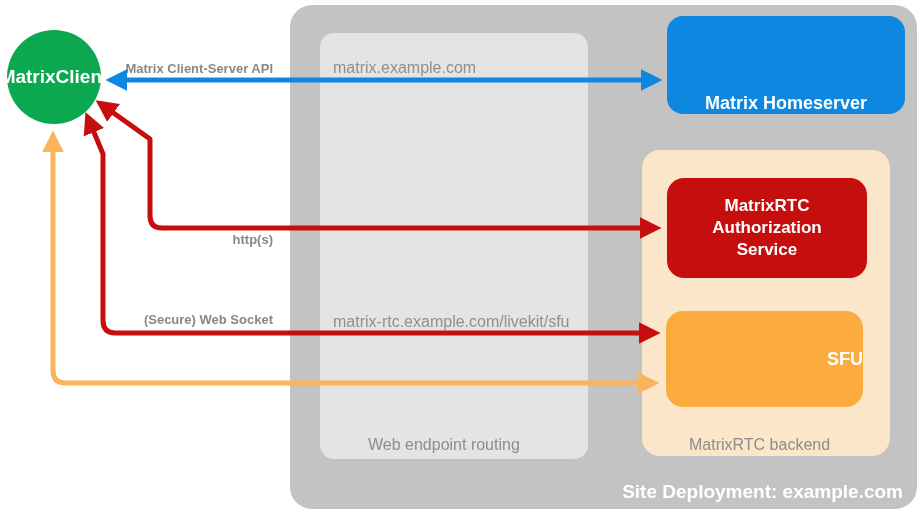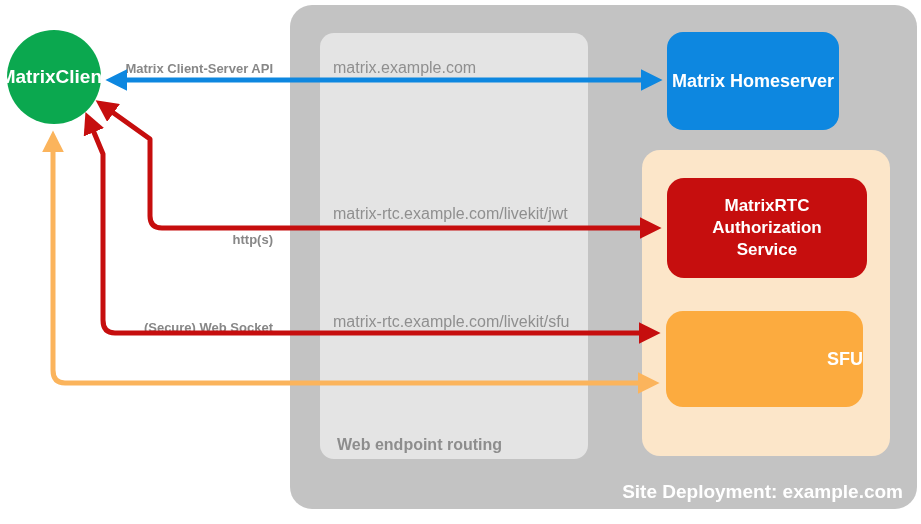--- a/index.html
+++ b/index.html
@@ -13,23 +13,23 @@
   }
   .routing-panel {
     left:320px; top:33px; width:268px; height:426px;
     background:var(--panel_gray,#e4e4e4); border-radius:14px;
   }
   .backend-panel {
     left:642px; top:150px; width:248px; height:306px;
     background:var(--backend_peach,#fce6c9); border-radius:18px;
   }
   .homeserver-box {
-    left:667px; top:32px; width:172px; height:98px;
+    left:667px; top:16px; width:238px; height:98px;
     background:var(--blue,#0d87e0); border-radius:16px;
-    display:flex; align-items:center; justify-content:center;
+    display:flex; align-items:flex-end; justify-content:center;
   }
   .auth-box {
     left:667px; top:178px; width:200px; height:100px;
     background:var(--red,#c60e0e); border-radius:17px;
     display:flex; align-items:center; justify-content:center;
   }
   .sfu-box {
     left:666px; top:311px; width:197px; height:96px;
     background:var(--orange,#fcab3f); border-radius:17px;
     display:flex; align-items:center; justify-content:flex-end;
@@ -37,39 +37,39 @@
   .client-circle {
     left:7px; top:30px; width:94px; height:94px; border-radius:50%;
     background:var(--green,#0ba84f);
     display:flex; flex-direction:row; align-items:center; justify-content:center;
   }
   .client-circle span { color:#fff; font-weight:bold; font-size:19px; line-height:22px; }
 
   .box-title { color:#fff; font-weight:bold; font-size:18px; text-align:center; }
   .auth-title { color:#fff; font-weight:bold; font-size:17px; line-height:22px; text-align:center; width:150px; }
 
-  .panel-label { font-weight:bold; font-size:16px; color:var(--label_gray,#8d8d8d); }
+  .panel-label { font-weight:normal; font-size:16px; color:var(--label_gray,#8d8d8d);margin-left:31px; }
   .routing-label { left:337px; top:436px; }
   .backend-label { left:658px; top:436px; }
 
   .deployment-label {
     right:18px; top:481px; font-weight:bold; font-size:19px; color:#fff; text-align:right;
   }
 
   .endpoint-url {
     left:333px; font-family:Liberation Sans, sans-serif;
     font-size:16px; color:var(--url_gray,#8f8f8f); white-space:nowrap;
   }
   .url-0 { top:59px; } .url-1 { top:205px; } .url-2 { top:313px; }
 
   .arrow-label {
     right:648px; text-align:right; white-space:nowrap;
     font-size:13px; font-weight:bold; color:#878787;
   }
-  .al-0 { top:61px; } .al-1 { top:208px;margin-top:24px; } .al-2 { top:312px;margin-top:8px; } .al-3 { top:364px; }
+  .al-0 { top:61px; } .al-1 { top:208px;margin-top:24px; } .al-2 { top:312px; } .al-3 { top:364px; }
 
   #arrow-layer { left:0; top:0; z-index:10; pointer-events:none; }
   .shaft { fill:none; stroke-width:5; stroke-linejoin:round; }
   .stroke-blue   { stroke:var(--blue,#0d87e0); }
   .stroke-red    { stroke:var(--red,#c60e0e); }
   .stroke-orange { stroke:var(--orange_arrow,#fbb45c); }
   .fill-blue   { fill:var(--blue,#0d87e0); }
   .fill-red    { fill:var(--red,#c60e0e); }
   .fill-orange { fill:var(--orange_arrow,#fbb45c); }
 </style>
@@ -95,24 +95,24 @@
   <div class="abs sfu-box">
     <div class="box-title">SFU</div>
   </div>
 
   <div class="abs client-circle">
     <span>Matrix</span>
     <span>Client</span>
   </div>
 
   <div class="abs endpoint-url url-0">matrix.example.com</div>
-  <div class="abs endpoint-url url-1">matrix-rtc.example.com/livekit/jwt</div>
   <div class="abs endpoint-url url-2">matrix-rtc.example.com/livekit/sfu</div>
 
   <div class="abs panel-label routing-label">Web endpoint routing</div>
+  <div class="abs panel-label backend-label">MatrixRTC backend</div>
 
   <div class="abs deployment-label">Site Deployment: example.com</div>
 
   <div class="abs arrow-label al-0">Matrix Client-Server API</div>
   <div class="abs arrow-label al-1">http(s)</div>
   <div class="abs arrow-label al-2">(Secure) Web Socket</div>
 
   <svg id="arrow-layer" class="abs" width="921" height="524" viewBox="0 0 921 524">
     <defs>
       <marker id="ah-blue" viewBox="0 0 10 10" refX="7" refY="5" markerWidth="4.4" markerHeight="4.4" orient="auto-start-reverse" markerUnits="strokeWidth">

